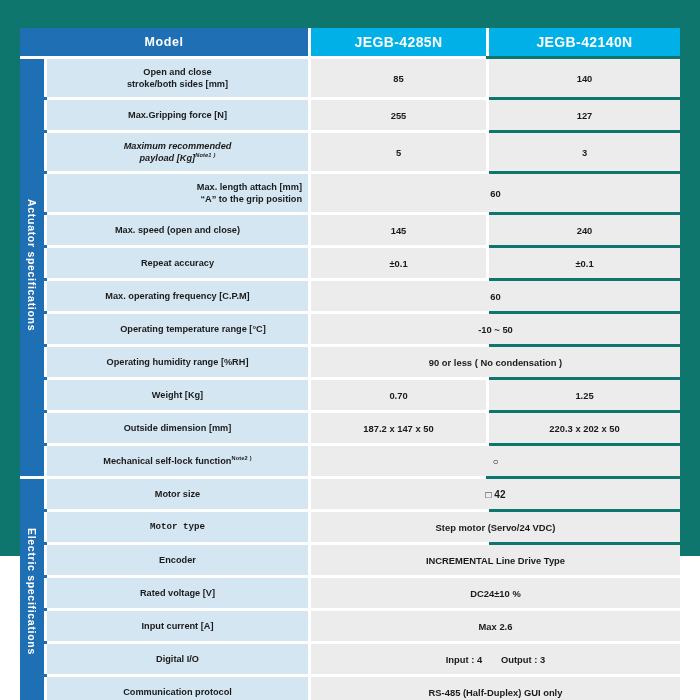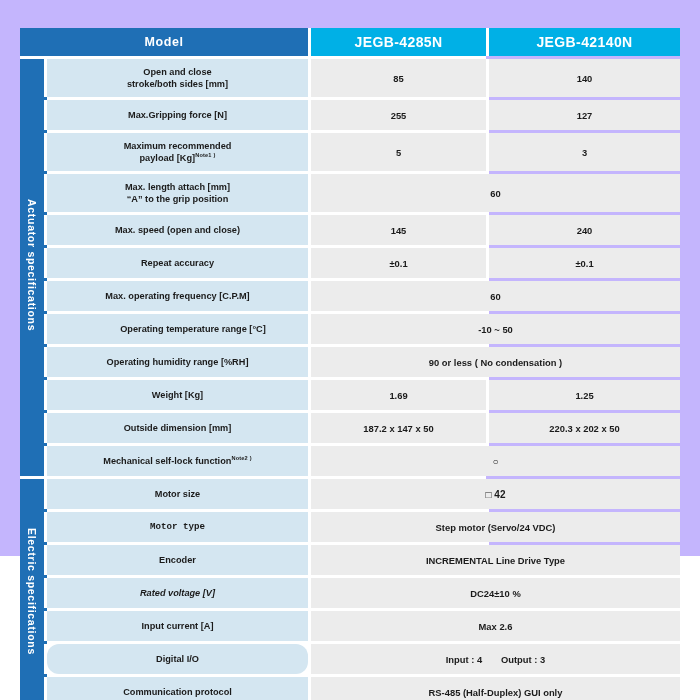--- a/index.html
+++ b/index.html
@@ -12,21 +12,21 @@
     font-family: "Liberation Sans", sans-serif;
     -webkit-font-smoothing: antialiased;
   }
 
   #root {
     position: relative;
     width: 700px;
     height: 556px;
     box-sizing: border-box;
     padding: 28px 20px 0 20px;
-    background: #c4b5fd;
+    background: #0f766e;
   }
 
   
   .spec-table {
     width: 660px;
     border-collapse: separate;
     border-spacing: 0;
   }
 
   .hdr-dark {
@@ -152,36 +152,36 @@
         </tr>
         <tr class="gaprow">
           <td class="gaprow-band"></td>
           <td></td>
           <td></td>
           <td></td>
           <td></td>
         </tr>
         <tr>
           <td class="gapcol"></td>
-          <td class="lbl" style="height: 30px;">Maximum recommended<br>payload [Kg]<span class="sup">Note1 )</span></td>
+          <td class="lbl" style="height: 30px; font-style: italic;">Maximum recommended<br>payload [Kg]<span class="sup">Note1 )</span></td>
           <td class="gapcol"></td>
           <td class="val">5</td>
           <td class="gapcol"></td>
           <td class="val">3</td>
         </tr>
         <tr class="gaprow">
           <td class="gaprow-band"></td>
           <td></td>
           <td></td>
           <td></td>
           <td></td>
         </tr>
         <tr>
           <td class="gapcol"></td>
-          <td class="lbl" style="height: 30px;">Max. length attach [mm]<br>“A” to the grip position</td>
+          <td class="lbl" style="height: 30px; text-align: right;">Max. length attach [mm]<br>“A” to the grip position</td>
           <td class="gapcol"></td>
           <td class="val" colspan="3">60</td>
         </tr>
         <tr class="gaprow">
           <td class="gaprow-band"></td>
           <td></td>
           <td></td>
           <td></td>
           <td></td>
         </tr>
@@ -251,21 +251,21 @@
           <td class="gaprow-band"></td>
           <td></td>
           <td></td>
           <td></td>
           <td></td>
         </tr>
         <tr>
           <td class="gapcol"></td>
           <td class="lbl" style="height: 22px;">Weight [Kg]</td>
           <td class="gapcol"></td>
-          <td class="val">1.69</td>
+          <td class="val">0.70</td>
           <td class="gapcol"></td>
           <td class="val">1.25</td>
         </tr>
         <tr class="gaprow">
           <td class="gaprow-band"></td>
           <td></td>
           <td></td>
           <td></td>
           <td></td>
         </tr>
@@ -332,21 +332,21 @@
         </tr>
         <tr class="gaprow">
           <td class="gaprow-band"></td>
           <td></td>
           <td></td>
           <td></td>
           <td></td>
         </tr>
         <tr>
           <td class="gapcol"></td>
-          <td class="lbl" style="height: 22px; font-style: italic;">Rated voltage [V]</td>
+          <td class="lbl" style="height: 22px;">Rated voltage [V]</td>
           <td class="gapcol"></td>
           <td class="val" colspan="3">DC24±10 %</td>
         </tr>
         <tr class="gaprow">
           <td class="gaprow-band"></td>
           <td></td>
           <td></td>
           <td></td>
           <td></td>
         </tr>
@@ -358,21 +358,21 @@
         </tr>
         <tr class="gaprow">
           <td class="gaprow-band"></td>
           <td></td>
           <td></td>
           <td></td>
           <td></td>
         </tr>
         <tr>
           <td class="gapcol"></td>
-          <td class="lbl" style="height: 22px; border-radius: 12px;">Digital I/O</td>
+          <td class="lbl" style="height: 22px;">Digital I/O</td>
           <td class="gapcol"></td>
           <td class="val" colspan="3">Input : 4  Output : 3</td>
         </tr>
         <tr class="gaprow">
           <td class="gaprow-band"></td>
           <td></td>
           <td></td>
           <td></td>
           <td></td>
         </tr>

